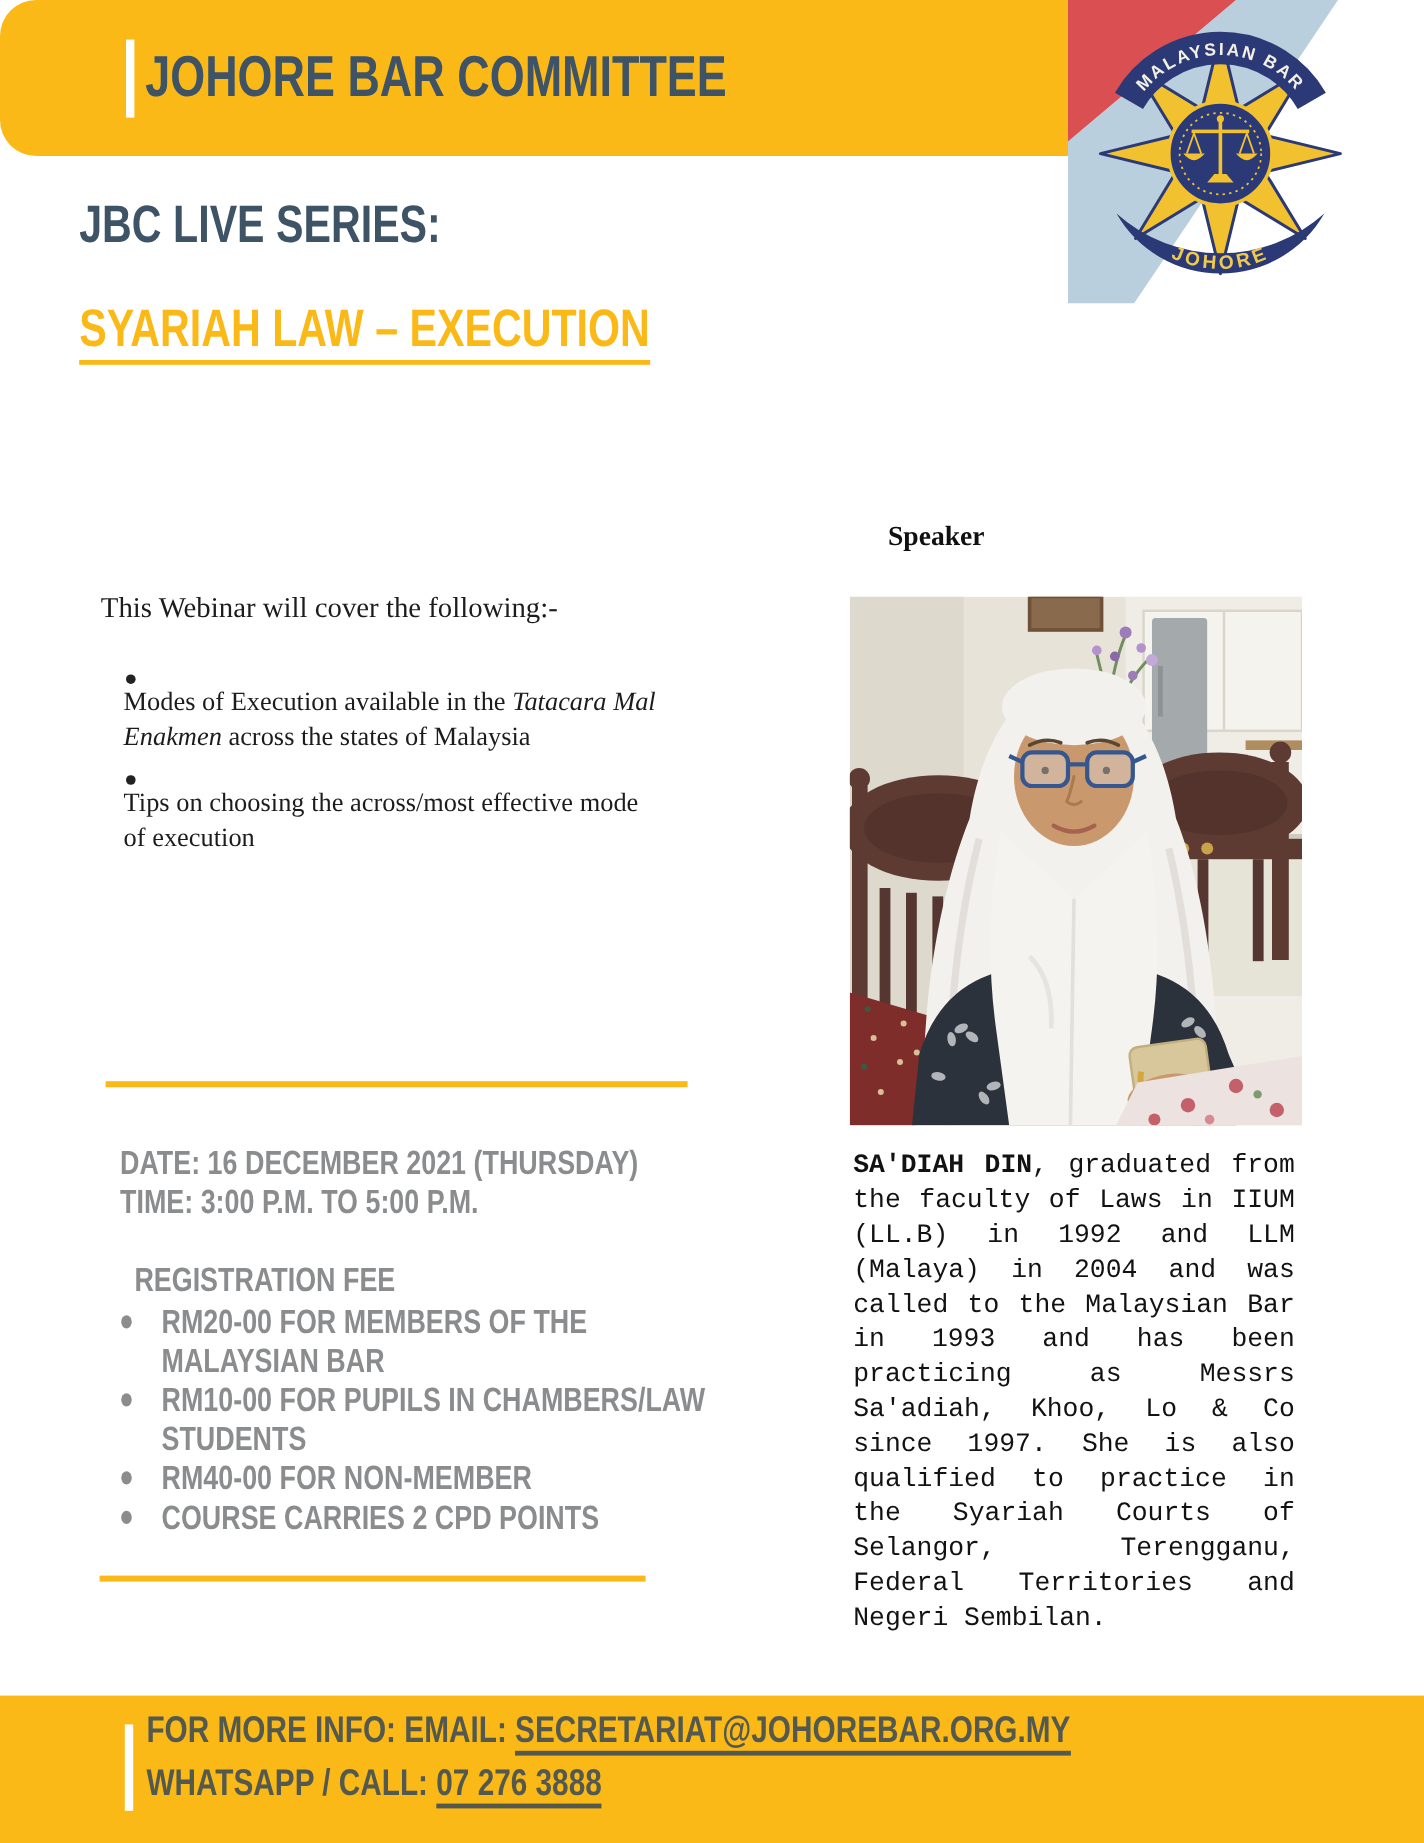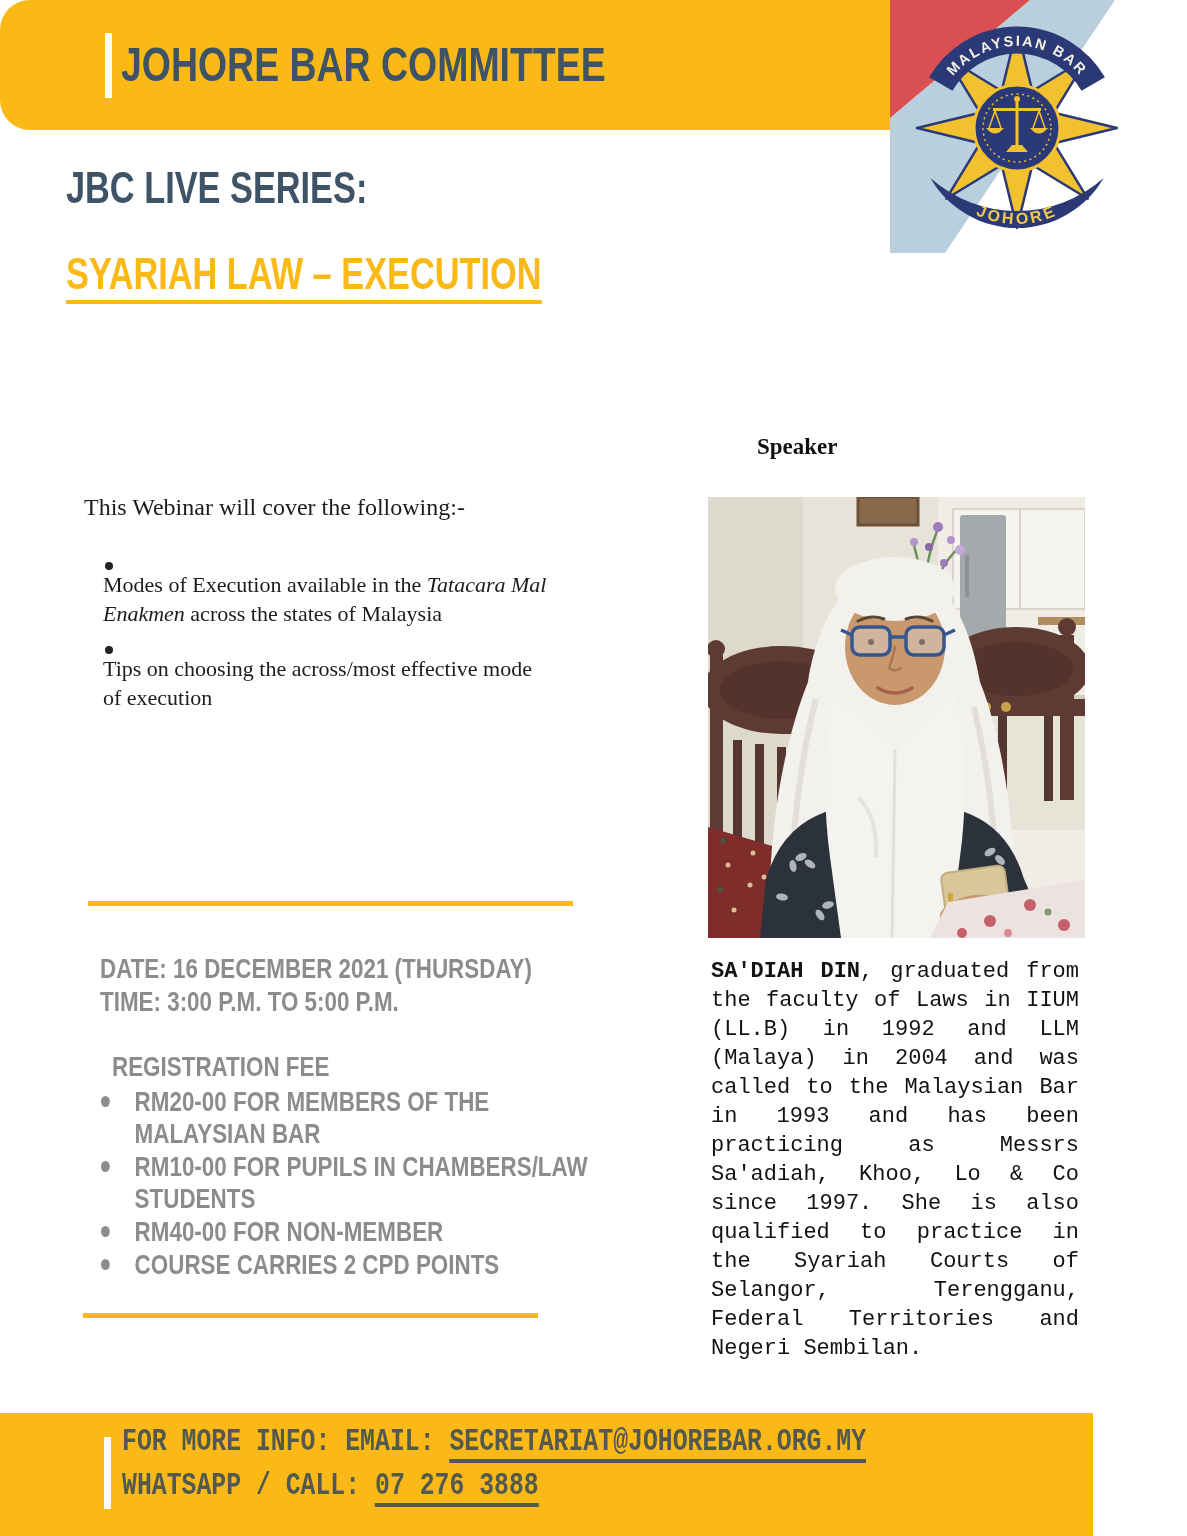--- a/index.html
+++ b/index.html
@@ -63,33 +63,33 @@
   .fees{
     position:absolute;left:101px;top:1086px;width:650px;margin:0;padding:0;list-style:none;
     color:var(--gray);font-weight:700;font-size:28px;line-height:32px;
     transform:scaleX(.8);transform-origin:0 0;
   }
   .fees li{display:flex;margin-bottom:1px;}
   .fees .dot{flex:0 0 auto;width:11px;height:11px;border-radius:50%;background:var(--gray);margin:10px 31px 0 0;}
   .fees .fee-text{flex:1 1 auto;}
   
   .speaker-label{
-    position:absolute;left:757px;top:434px;margin:0;
+    position:absolute;left:740px;top:434px;margin:0;
     font-family:"Liberation Serif",serif;font-weight:700;font-size:23px;color:#101010;
   }
   .photo{position:absolute;left:708px;top:497px;width:377px;height:441px;overflow:hidden;}
   .photo svg{display:block;}
   .bio{
     position:absolute;left:711px;top:957px;width:368px;margin:0;
     font-family:Liberation Mono, monospace;font-size:22px;line-height:29px;color:#121212;
     text-align:justify;
   }
   .bio b{font-weight:700;}
   
-  .footer-band{position:absolute;left:0;top:1413px;width:1093px;height:123px;background:var(--yellow);font-family:Liberation Mono, monospace;}
+  .footer-band{position:absolute;left:0;top:1413px;width:1187px;height:123px;background:var(--yellow);}
   .footer-accent{position:absolute;left:104px;top:24px;width:7px;height:72px;background:#ffffff;}
   .footer-text{
     position:absolute;left:122px;top:7px;color:var(--footer-ink);font-weight:700;font-size:31px;
     line-height:44px;transform:scaleX(.8);transform-origin:0 0;white-space:nowrap;
   }
   .flink{color:inherit;text-decoration:none;border-bottom:4px solid var(--footer-ink);padding-bottom:0px;cursor:pointer;}
 </style>
 </head>
 <body>
 

